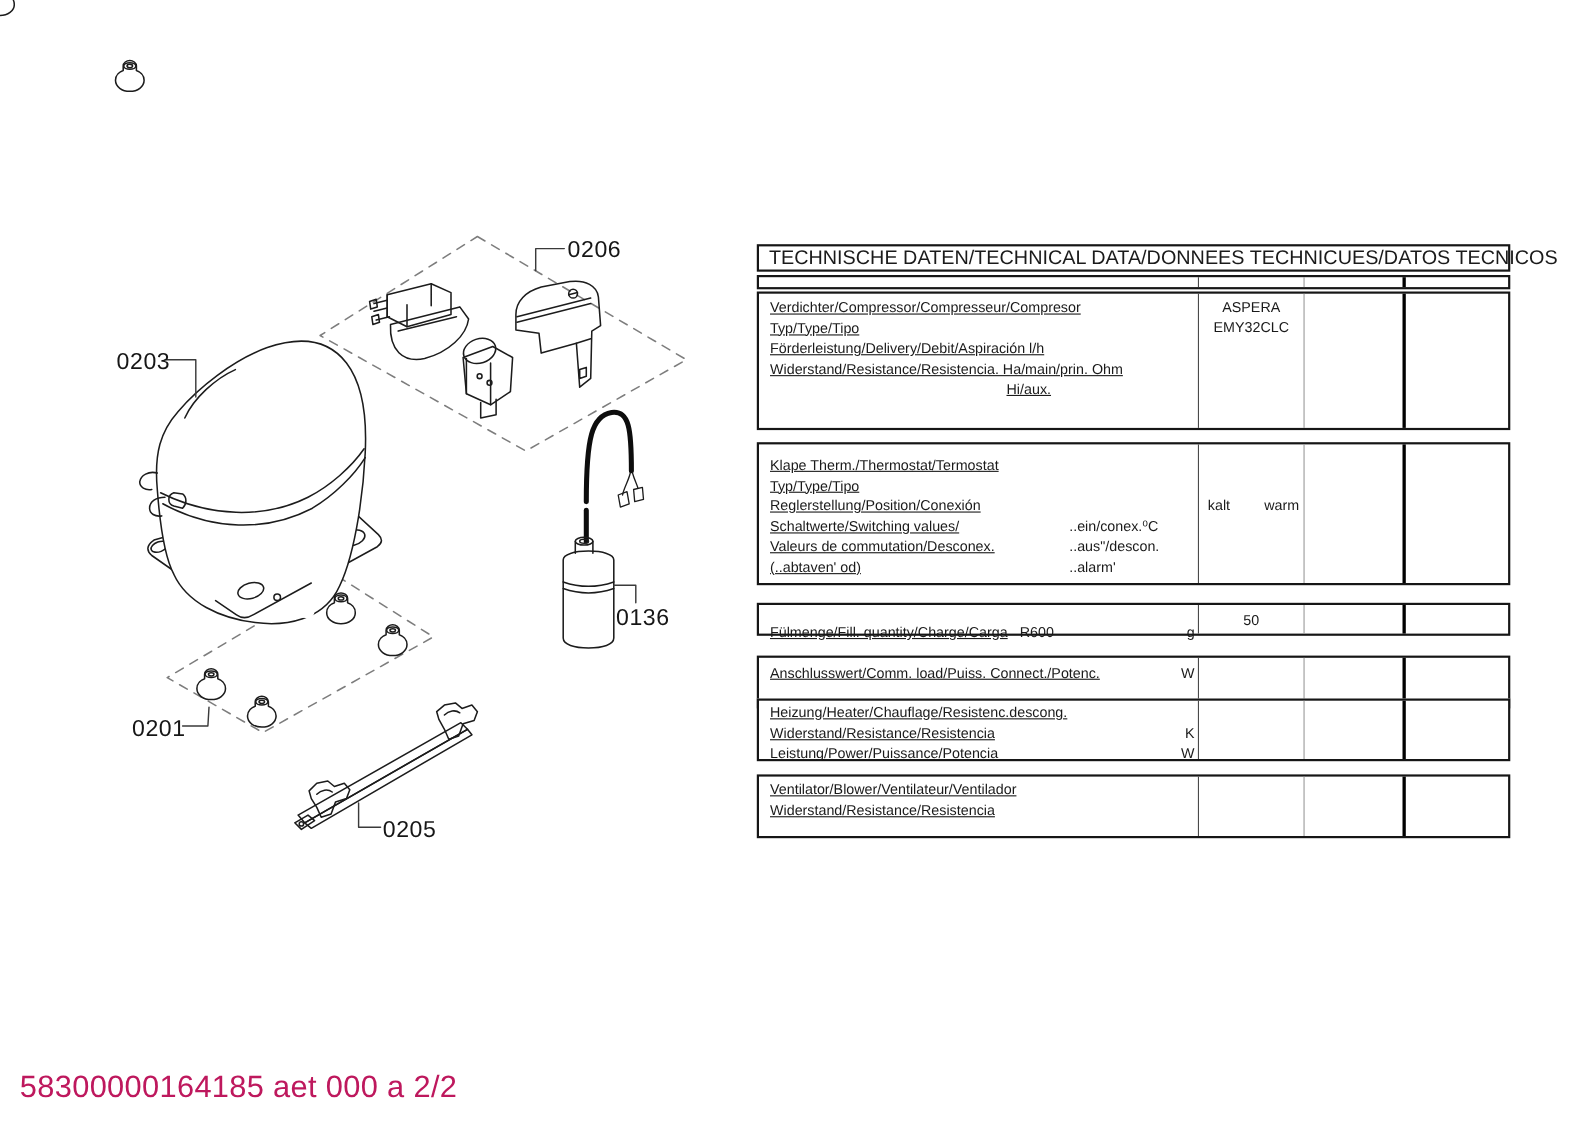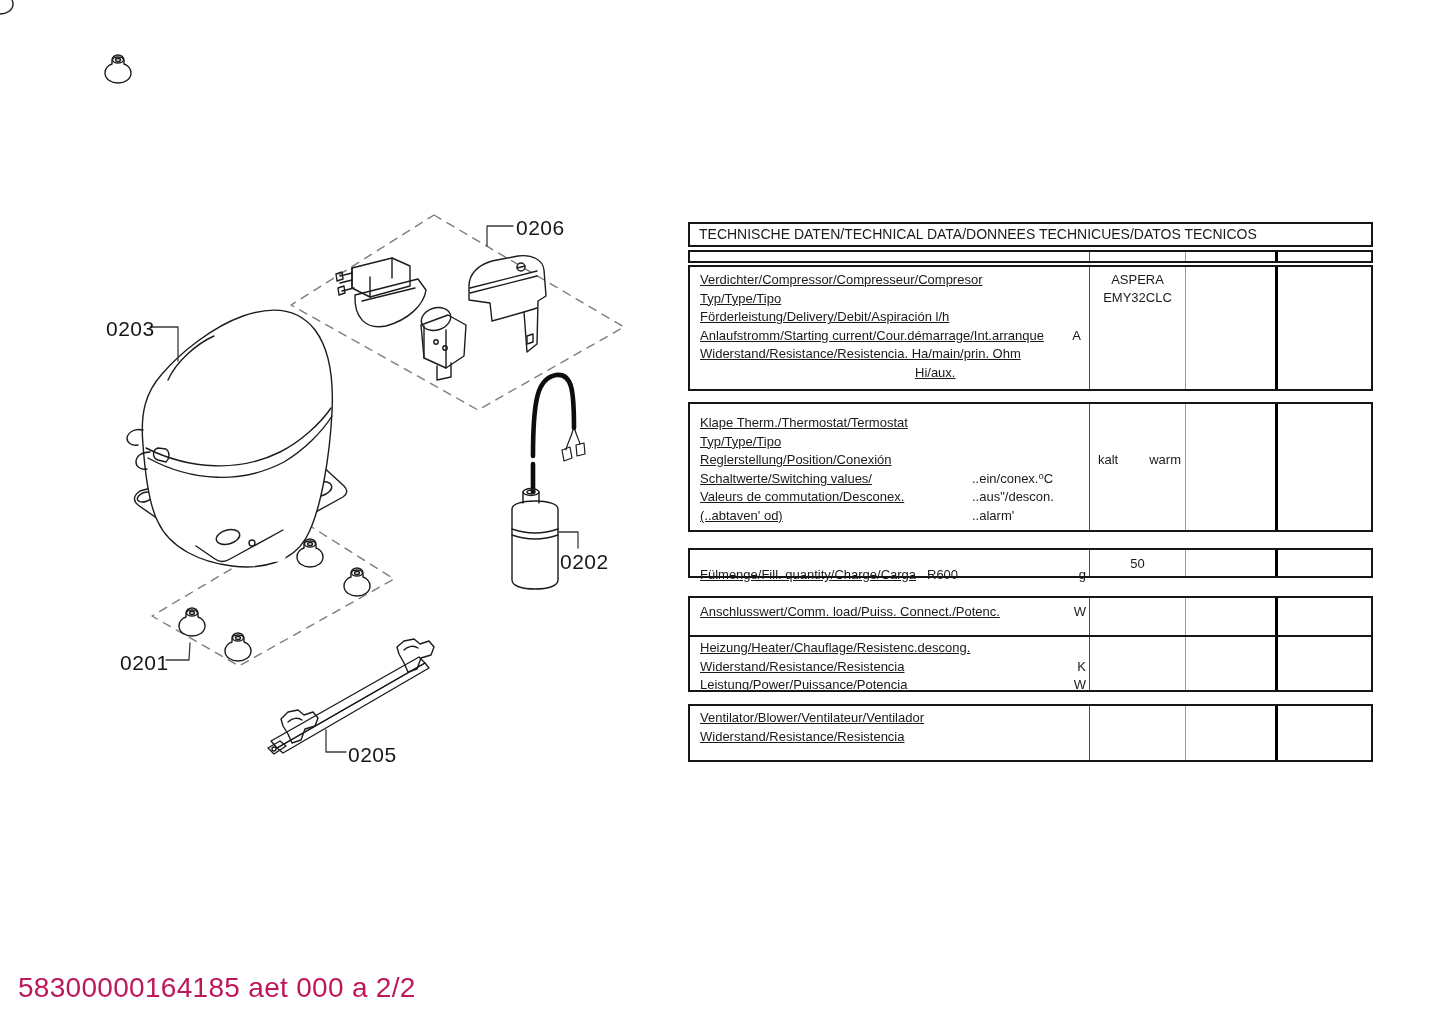--- a/index.html
+++ b/index.html
@@ -15,21 +15,21 @@
   .vsep.a{left:399px;}
   .vsep.b{left:495px;background:#9a9a9a;}
   .vsep.c{left:585px;width:3px;background:#000;}
   .col1{position:absolute;left:0;top:0;width:399px;text-decoration:underline;}
   .col2{position:absolute;left:400px;width:95px;}
   .center{text-align:center;}
   .tline{position:relative;height:18.6px;line-height:18.6px;font-size:13px;padding-left:10px;white-space:nowrap;}
   .tline .unit{position:absolute;right:8px;}
   .tline .mid{position:absolute;left:282px;}
   .tline.indent{padding-left:225px;}
-  .hdr-text{font-size:14px;line-height:21px;padding-left:9px;white-space:nowrap;}
+  .hdr-text{font-size:18px;line-height:21px;padding-left:9px;white-space:nowrap;}
   .val{font-size:13px;line-height:18px;}
   .kw{position:absolute;left:400px;width:95px;top:48px;font-size:13px;display:flex;gap:31px;padding-left:8px;box-sizing:border-box;}
 
   #footer-text{position:absolute;left:18px;top:972px;font-size:28px;color:#be185d;letter-spacing:0.3px;}
 </style>
 </head>
 <body>
 
 <div id="page">
 
@@ -138,21 +138,21 @@
         <path d="M513,226 L487,226 L487,246"></path>
         <path d="M558,532 L578,532 L578,548"></path>
         <path d="M166,660 L189,660 L190,643"></path>
         <path d="M346,752 L326,752 L326,730"></path>
       </g>
     </g>
   </svg>
 
   <div class="part-label" style="left:106px;top:317px;">0203</div>
   <div class="part-label" style="left:516px;top:216px;">0206</div>
-  <div class="part-label" style="left:560px;top:550px;">0202</div>
+  <div class="part-label" style="left:560px;top:550px;">0136</div>
   <div class="part-label" style="left:120px;top:651px;">0201</div>
   <div class="part-label" style="left:348px;top:743px;">0205</div>
 
   <div class="tbox" style="top:222px;height:25px;">
     <div class="hdr-text">TECHNISCHE DATEN/TECHNICAL DATA/DONNEES TECHNICUES/DATOS TECNICOS</div>
   </div>
 
   <div class="tbox" style="top:250px;height:13px;">
     <div class="vsep a"></div>
     <div class="vsep b"></div>
@@ -160,21 +160,20 @@
   </div>
 
   <div class="tbox" style="top:265px;height:126px;">
     <div class="vsep a"></div>
     <div class="vsep b"></div>
     <div class="vsep c"></div>
     <div class="col1" style="padding-top:4px;">
       <div class="tline"><span>Verdichter/Compressor/Compresseur/Compresor</span></div>
       <div class="tline"><span>Typ/Type/Tipo</span></div>
       <div class="tline"><span>Förderleistung/Delivery/Debit/Aspiración l/h</span></div>
-      <div class="tline"><span>Anlaufstromm/Starting current/Cour.démarrage/Int.arranque</span><span class="unit">A</span></div>
       <div class="tline"><span>Widerstand/Resistance/Resistencia. Ha/main/prin. Ohm</span></div>
       <div class="tline indent"><span>Hi/aux.</span></div>
     </div>
     <div class="col2 center" style="top:4px;position:absolute;">
       <div class="val">ASPERA</div>
       <div class="val">EMY32CLC</div>
     </div>
   </div>
 
   <div class="tbox" style="top:402px;height:130px;">

